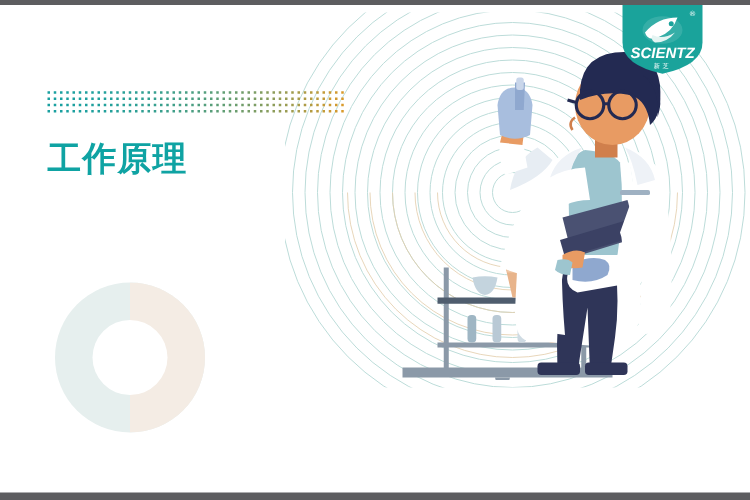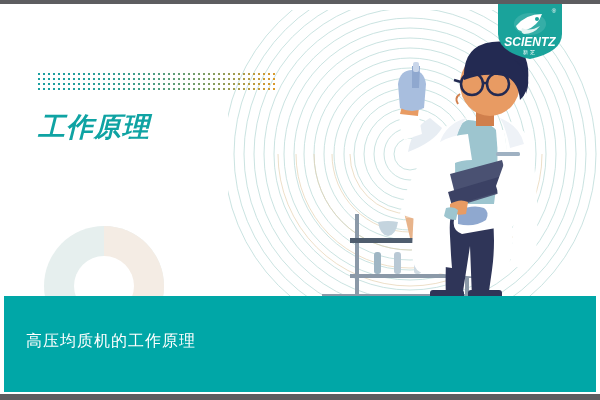--- a/index.html
+++ b/index.html
@@ -107,21 +107,21 @@
   .headline {
     position: absolute;
     left: 38px; top: 104px;
     z-index: 10;
     color: #0fa3a3;
     font-weight: bold;
     font-size: 27px;
     letter-spacing: 1px;
     line-height: 38px;
   }
-  .headline .l2 { display: block; font-style: italic; }
+  .headline .l2 { display: block; }
 
   
   .footer-bar {
     position: absolute;
     left: 4px; top: 292px;
     width: 592px; height: 96px;
     background: #00a7a7;
     z-index: 30;
   }
   .footer-text {
@@ -278,23 +278,20 @@
       </g>
 
       <g>
         <path d="M 206 136 q 16 22 12 48 q -4 18 -22 22 l -34 6 q -10 -4 -8 -14 q 2 -8 12 -10 l 28 -6 q 6 -8 2 -18 Z" fill="#ffffff"></path>
         <path d="M 158 188 q 16 -6 26 -2 q 6 4 2 12 q -12 8 -28 4 Z" fill="#8fa8cf"></path>
         <path d="M 150 182 q 10 -6 18 -2 l -2 12 q -10 2 -16 -2 Z" fill="#e89b63"></path>
         <path d="M 146 186 q 8 -2 12 2 l -2 10 q -8 0 -12 -4 Z" fill="#9dc5cf"></path>
       </g>
     </svg>
 
-    <div class="footer-bar">
-      <div class="footer-text">高压均质机的工作原理</div>
-    </div>
 
     <svg class="logo" viewBox="0 0 68 56" width="68" height="56">
       <path d="M 2 -10 L 66 -10 L 66 30 q 0 18 -32 25 q -32 -7 -32 -25 Z" fill="#1aa39b"></path>
       <ellipse cx="34" cy="20" rx="16" ry="11" fill="#ffffff" opacity="0.12"></ellipse>
       <path d="M 20 22 q 10 -12 26 -12 q -4 12 -16 16 q -8 3 -10 -4 Z" fill="#ffffff"></path>
       <path d="M 26 24 q 8 4 18 -2 q -6 8 -16 8 q -4 -2 -2 -6 Z" fill="#e4f4f2"></path>
       <circle cx="41" cy="15" r="2" fill="#1aa39b"></circle>
       <text x="34" y="42" font-family="'Liberation Sans',sans-serif" font-size="12" font-weight="bold" font-style="italic" fill="#ffffff" text-anchor="middle">SCIENTZ</text>
       <text x="34" y="50" font-family="'Liberation Sans',sans-serif" font-size="5" fill="#ffffff" text-anchor="middle" letter-spacing="2">新芝</text>
       <text x="58" y="9" font-family="'Liberation Sans',sans-serif" font-size="6" fill="#ffffff" text-anchor="middle">®</text>

